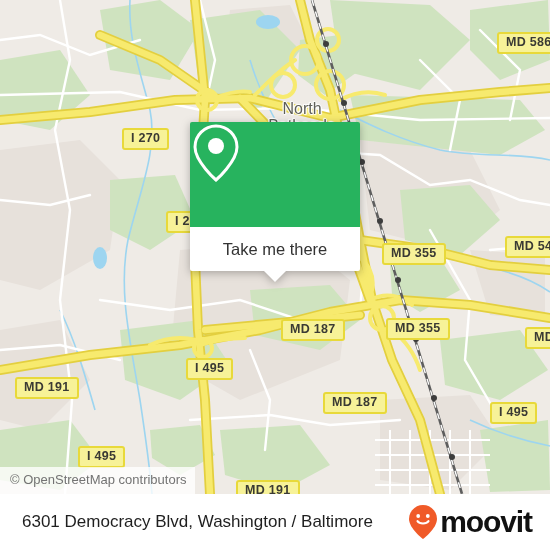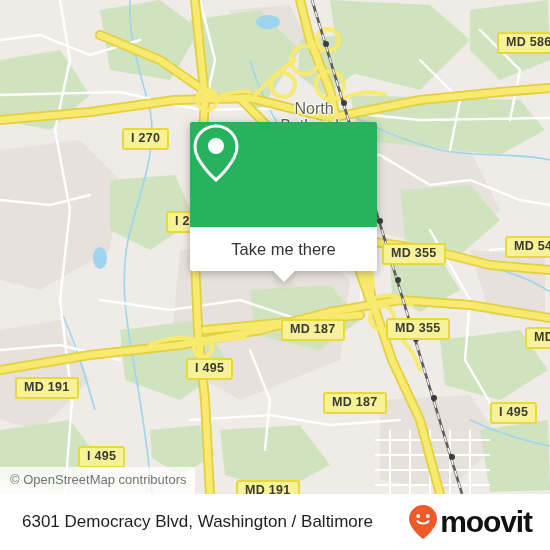--- a/index.html
+++ b/index.html
@@ -21,21 +21,21 @@
   .place{position:absolute;color:#5f5f58;font-size:16px;line-height:17px;text-align:center;
          white-space:nowrap;text-shadow:1px 0 1px #fff,-1px 0 1px #fff,0 1px 1px #fff,0 -1px 1px #fff,
          1px 1px 1px #fff,-1px -1px 1px #fff;font-family:"Liberation Sans",sans-serif;}
 
   
   #attrib{position:absolute;left:0;bottom:0;background:rgba(255,255,255,.78);
           color:#737373;font-size:13px;line-height:16px;padding:5px 8px 6px 10px;
           white-space:nowrap;font-family:"Liberation Sans",sans-serif;}
 
   
-  #popup{position:absolute;left:190px;top:122px;width:187px;
+  #popup{position:absolute;left:190px;top:122px;width:170px;
          filter:drop-shadow(0 2px 4px rgba(0,0,0,.28));}
   #popup-top{background:#27b35e;height:105px;border-radius:2px 2px 0 0;
              display:flex;align-items:center;justify-content:center;}
   #popup-bottom{position:relative;background:#fff;height:44px;border-radius:0 0 2px 2px;
                 display:flex;align-items:center;justify-content:center;}
   #popup-bottom .lbl{color:#333;font-size:16.5px;font-family:"Liberation Sans",sans-serif;}
   #popup-tail{position:absolute;left:50%;bottom:-11px;margin-left:-11px;width:0;height:0;
               border-left:11px solid transparent;border-right:11px solid transparent;
               border-top:11px solid #fff;}
 
@@ -184,21 +184,21 @@
           <circle cx="362" cy="162" r="3"></circle>
             <circle cx="380" cy="221" r="3"></circle>
           <circle cx="398" cy="280" r="3"></circle>
             <circle cx="416" cy="339" r="3"></circle>
           <circle cx="434" cy="398" r="3"></circle>
             <circle cx="452" cy="457" r="3"></circle>
         </g>
       </g>
     </svg>
 
-    <div class="place" style="left:314px;top:100px;transform:translateX(-50%);">
+    <div class="place" style="left:302px;top:100px;transform:translateX(-50%);">
       <div>North</div>
       <div>Bethesda</div>
     </div>
 
     <div class="shield" style="left:497px;top:32px;">MD 586</div>
     <div class="shield" style="left:122px;top:128px;">I 270</div>
     <div class="shield" style="left:166px;top:211px;">I 270</div>
     <div class="shield" style="left:382px;top:243px;">MD 355</div>
     <div class="shield" style="left:505px;top:236px;">MD 547</div>
     <div class="shield" style="left:281px;top:319px;">MD 187</div>

